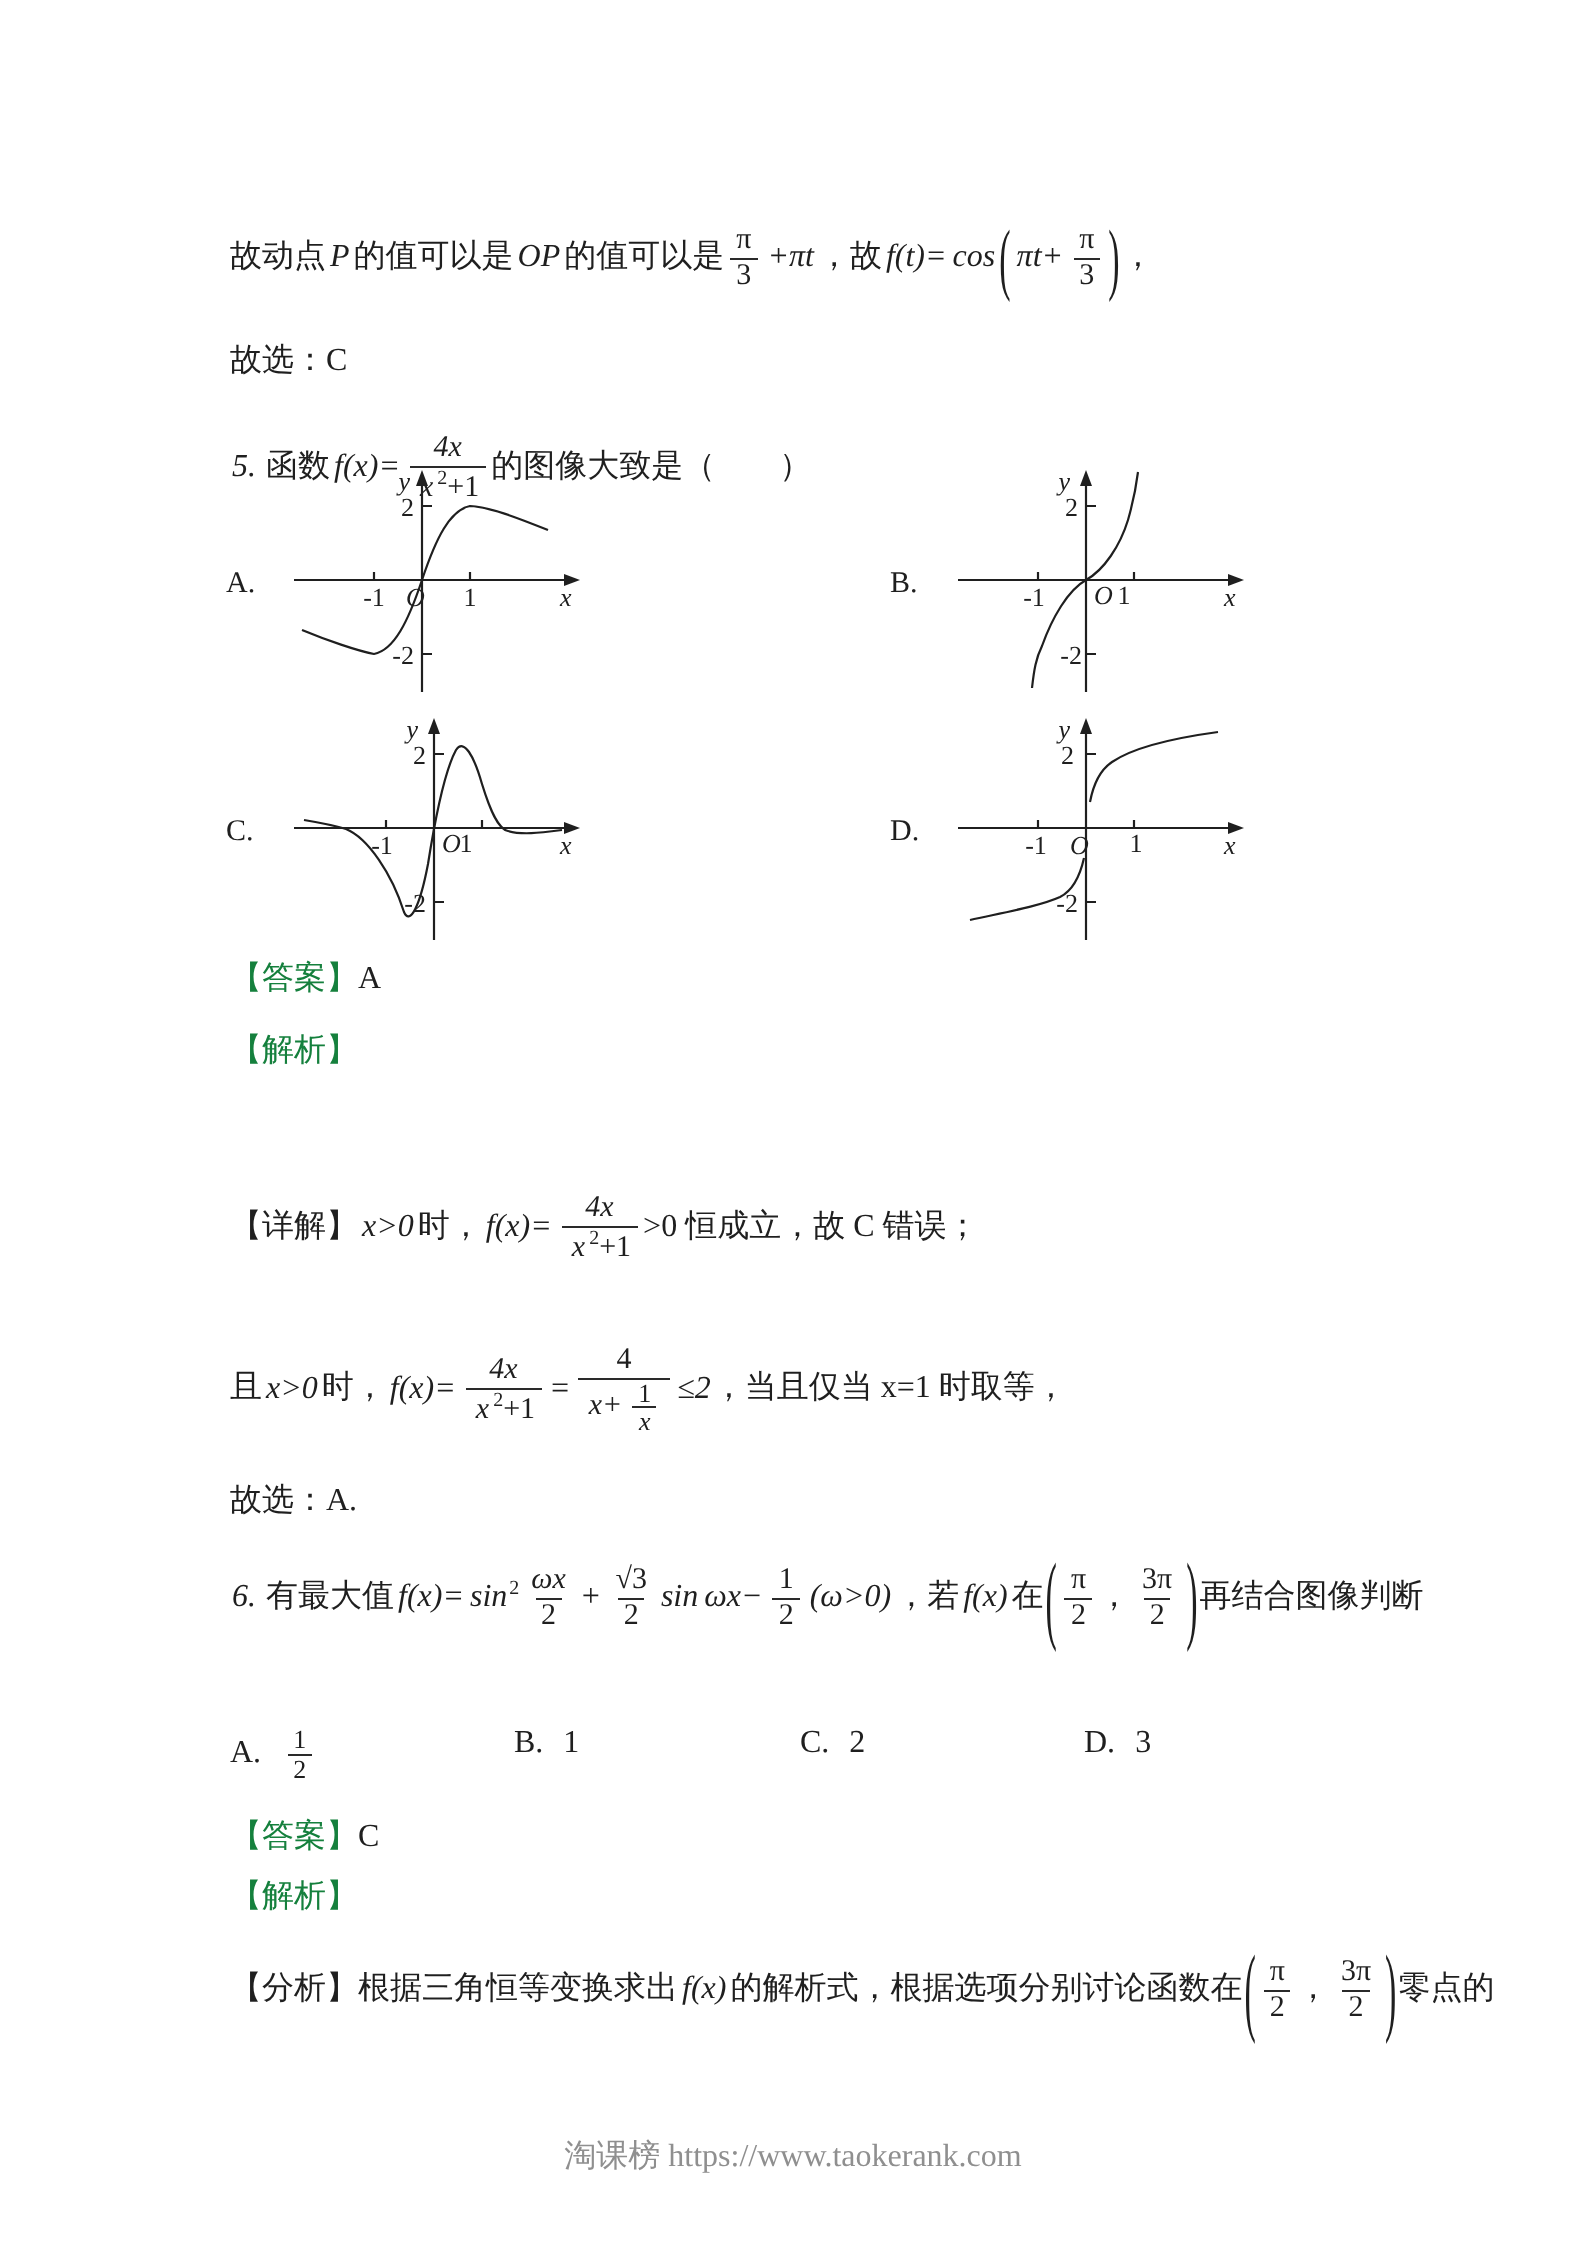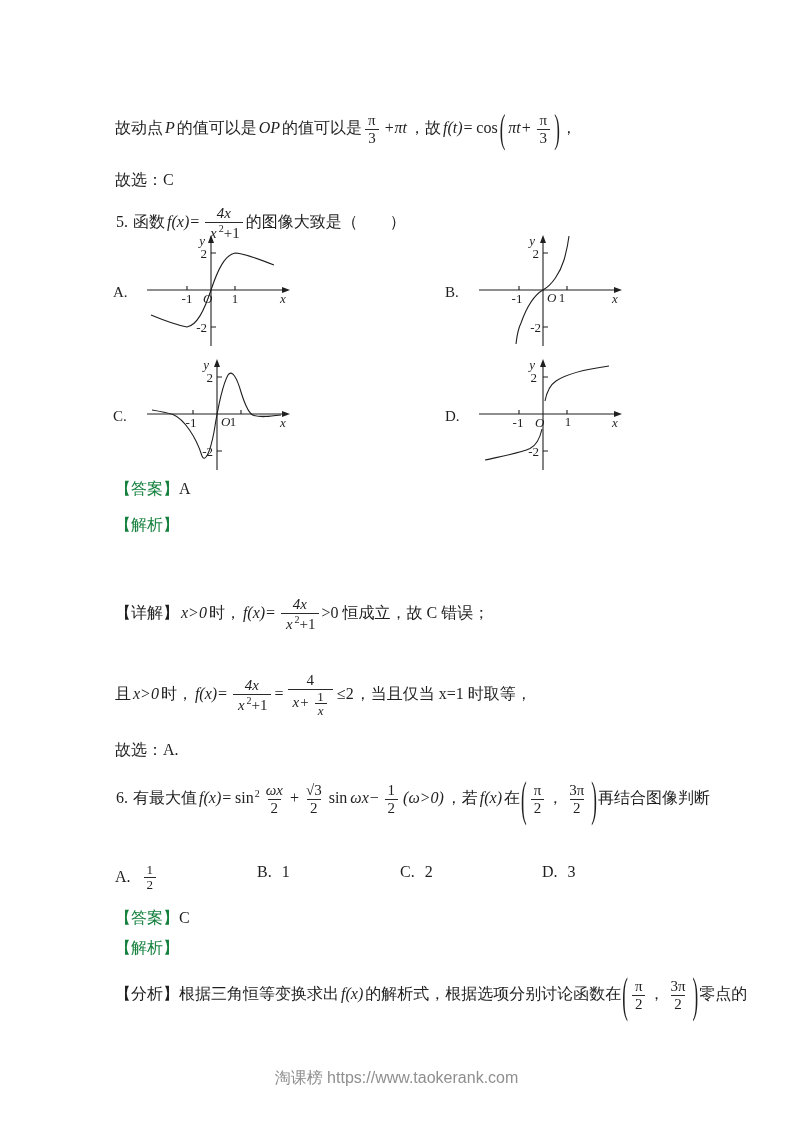--- a/index.html
+++ b/index.html
@@ -1,62 +1,62 @@
 <!DOCTYPE html>
 <html><head>
 <meta charset="utf-8">
 <style>
   html,body{margin:0;padding:0;background:#ffffff;}
   .page{position:relative;width:793px;height:1122px;background:#fff;overflow:hidden;
         font-family:"Liberation Serif","DejaVu Serif",serif;color:#1f1f1f;}
   .line{position:absolute;left:115px;white-space:nowrap;font-size:16px;}
   .mi{font-style:italic;padding:0 2px;}
-  .rm{padding:0 1px;}
+  .rm{padding:0 1px;font-style:italic;}
   .frac{display:inline-flex;flex-direction:column;align-items:center;vertical-align:middle;
         text-align:center;font-size:15px;line-height:1.12;margin:0 3px;}
   .frac .num{padding:0 3px;white-space:nowrap;}
   .frac .den{border-top:1px solid #2a2a2a;padding:0 3px;white-space:nowrap;}
   .frac.sm{font-size:13px;line-height:1.05;}
   sup.s{font-size:10px;vertical-align:6px;font-style:normal;}
   .bp{display:inline-block;transform:scaleY(2.35);vertical-align:middle;font-size:17px;
       padding:0 1px;line-height:1;}
   .bp2{display:inline-block;transform:scaleY(2.9);vertical-align:middle;font-size:17px;
       padding:0 1px;line-height:1;}
   .blue{color:#15803d;}
   .gcell{position:absolute;display:flex;align-items:center;gap:4px;font-size:15px;}
   .glabel{width:24px;}
   .gsvg text{font-family:"Liberation Serif","DejaVu Serif",serif;font-size:13px;fill:#1f1f1f;}
   .gsvg .it{font-style:italic;}
   .gsvg path{stroke:#1f1f1f;stroke-width:1.1;fill:none;}
   .gsvg polygon{fill:#1f1f1f;stroke:none;}
   .opts{position:absolute;left:115px;top:863px;width:600px;height:40px;font-size:16px;}
   .opt{position:absolute;top:0;display:flex;align-items:center;gap:10px;}
   .footer{position:absolute;left:0;top:1068px;width:793px;text-align:center;color:#8f8f8f;
-          font-size:16px;font-family:Liberation Sans, sans-serif;}
+          font-size:16px;font-family:Liberation Serif, serif;}
 </style>
 </head>
 <body>
 
 <div class="page">
 
   <div class="line" style="top:112px">
     <span>故动点</span><span class="mi">P</span><span>的值可以是</span><span class="mi">OP</span><span>的值可以是</span><span class="frac">
         <span class="num">π</span>
         <span class="den">3</span>
       </span><span class="mi">+πt</span><span>，故</span><span class="mi">f(t)=</span><span class="rm">cos</span><span class="bp">(</span><span class="mi">πt+</span><span class="frac">
         <span class="num">π</span>
         <span class="den">3</span>
       </span><span class="bp">)</span><span>，</span>
   </div>
 
   <div class="line" style="top:170px">
     <span>故选：C</span>
   </div>
 
-  <div class="line" style="top:205px">
+  <div class="line" style="top:216px">
     <span class="rm">5.</span>
     <span>函数</span><span class="mi">f(x)=</span><span class="frac">
         <span class="num mi">4x</span>
         <span class="den"><span class="mi">x</span><sup class="s">2</sup><span>+1</span></span>
       </span><span>的图像大致是（　　）</span>
   </div>
 
   <div class="gcell" style="left:113px;top:232px">
     <span class="glabel">A.</span>
     <svg class="gsvg" width="150" height="120" viewBox="0 0 150 120">

